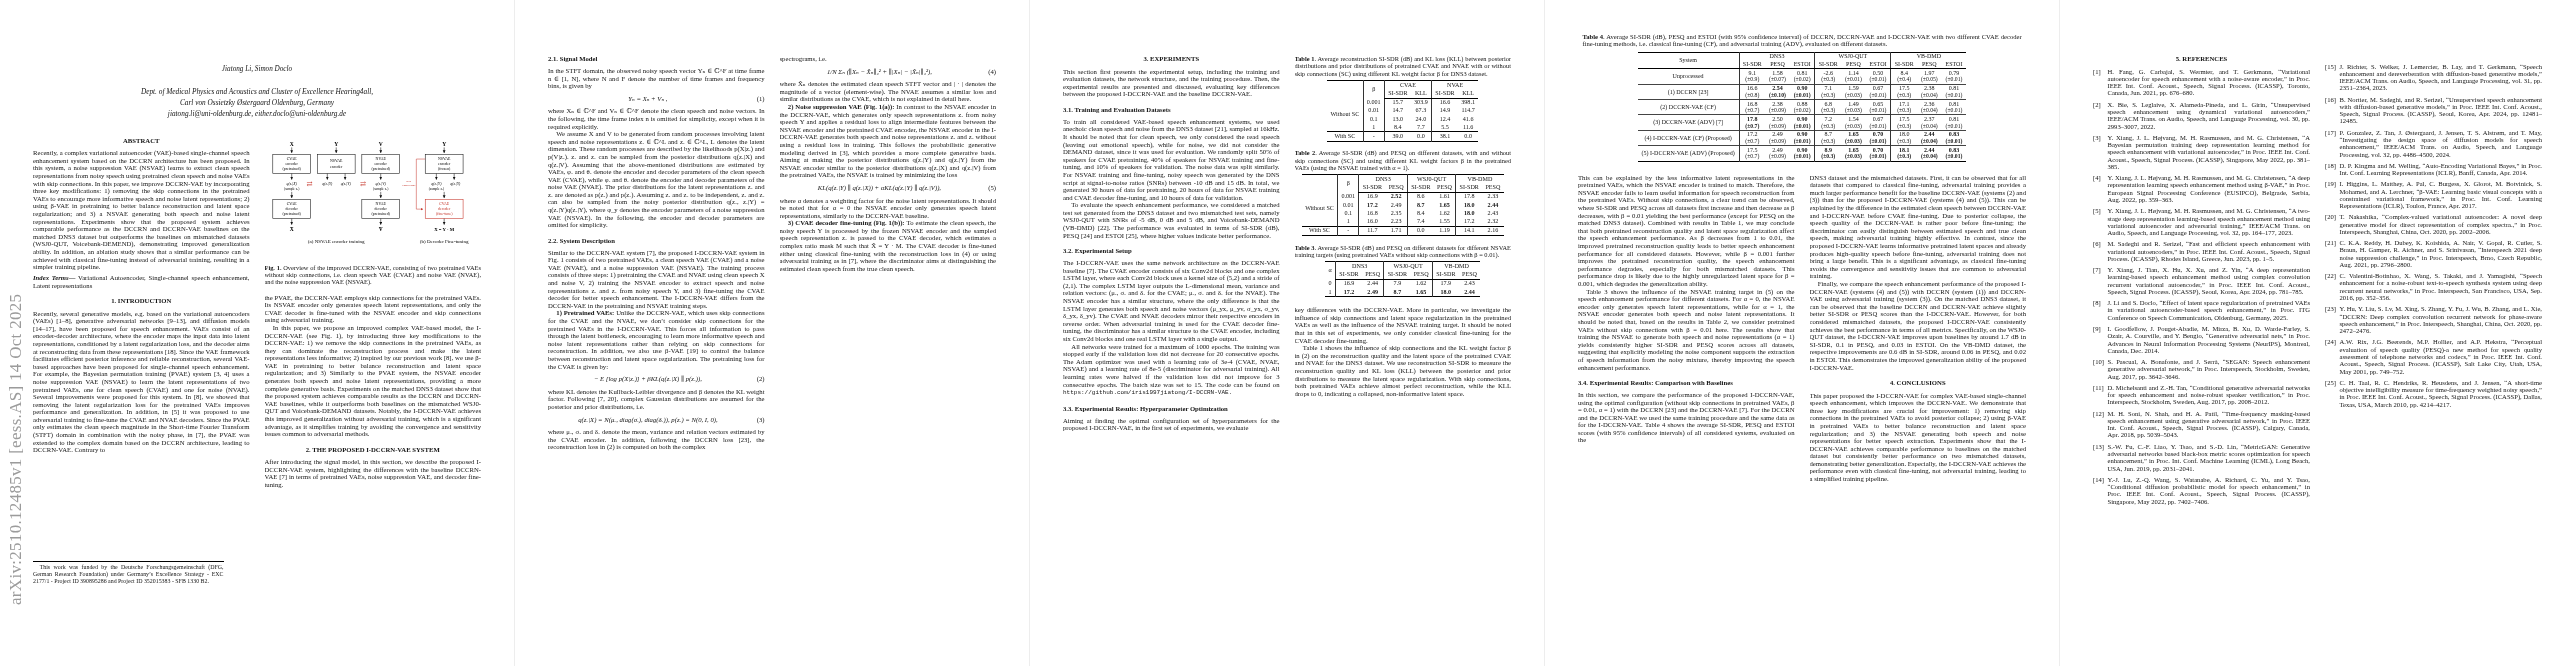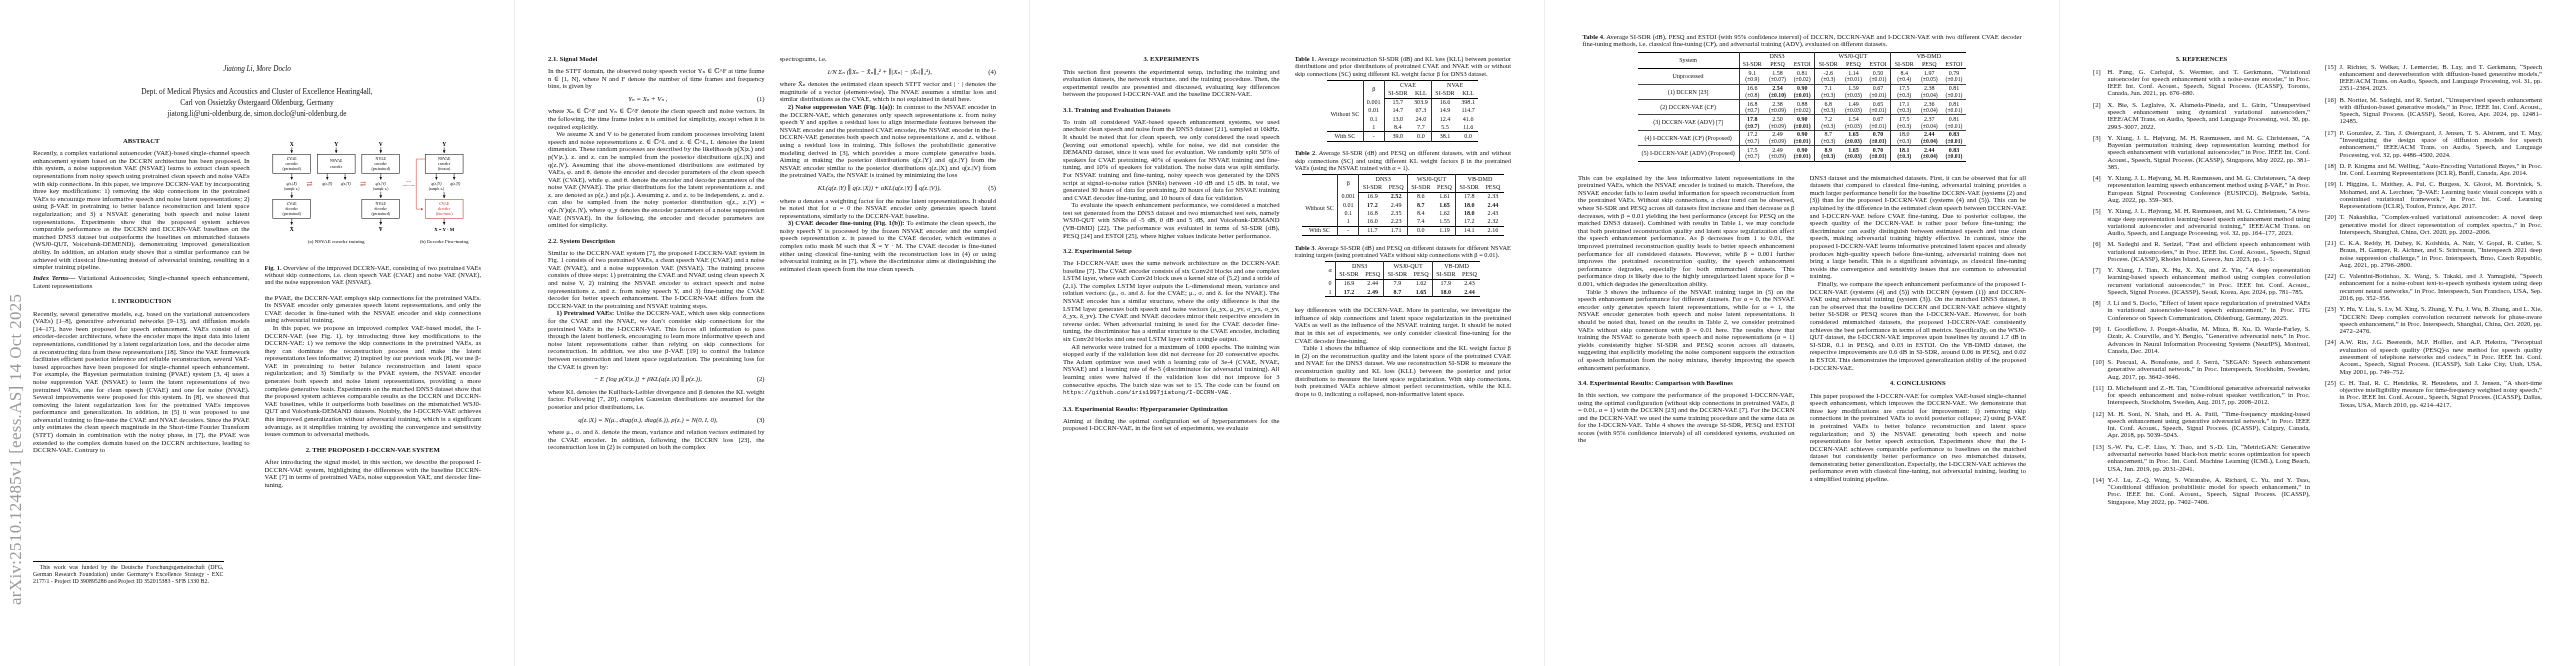--- a/index.html
+++ b/index.html
@@ -16,21 +16,21 @@
   .tallcol{height:606px;}
   .p1col{height:448px;display:flex;flex-direction:column;}
   .par{margin:0;}
   .par.ind{text-indent:8.3px;}
   .gap{margin-top:3.3px;}
   .hsec{font-weight:700;text-align:center;font-size:6.7px;margin:7.8px 0 5px 0;}
   .hsec.first{margin-top:0;}
   .hsub{font-weight:700;font-size:6.7px;margin:7.8px 0 4.4px 0;text-align:left;}
   .title{font-size:10.6px;font-weight:700;text-align:center;line-height:1.32;margin:0 5.6px;}
   .authors{font-size:7.2px;font-style:italic;text-align:center;margin-top:15.6px;}
-  .affil{font-size:7.3px;text-align:center;margin-top:14.5px;line-height:1.5;}
+  .affil{font-size:7.3px;text-align:center;margin-top:14.5px;line-height:1.5;font-style:italic;}
   .colsp1{margin-top:16.7px;}
   .footnote{margin-top:auto;font-size:5.9px;line-height:6.9px;border-top:0.4px solid #000;
             width:88%;padding-top:2.2px;text-indent:6.7px;}
   .idx{margin-top:3.3px;}
   .bi{font-style:italic;font-weight:700;}
   .eq{display:flex;align-items:center;margin:5px 0;font-size:6.7px;}
   .eq .ebody{flex:1;text-align:center;font-style:italic;}
   .eq .enum{width:16.7px;text-align:right;font-style:normal;}
   .mono{font-family:"Liberation Mono","DejaVu Sans Mono",monospace;font-size:6px;}
   
@@ -61,25 +61,25 @@
       white-space:nowrap;font-size:17px;color:#9b9b9b;letter-spacing:0.3px;}
 </style>
 </head>
 <body>
 
 <div class="strip">
 
   <div class="page">
     <div class="wm"><span>arXiv:2510.12485v1  [eess.AS]  14 Oct 2025</span></div>
     <div class="inner p1">
-      <div class="authors">Jiatong Li, More Doclo</div>
+      <div class="authors">Jiatong Li, Simon Doclo</div>
       <div class="affil">
         <div>Dept. of Medical Physics and Acoustics and Cluster of Excellence Hearing4all,</div>
         <div>Carl von Ossietzky Østergaard Oldenburg, Germany</div>
-        <div>jiatong.li@uni-oldenburg.de, simon.doclo@uni-oldenburg.de</div>
+        <div>jiatong.li@uni-oldenburg.de, either.doclo@uni-oldenburg.de</div>
       </div>
       <div class="cols colsp1">
         <div class="col p1col">
           <div class="hsec first">ABSTRACT</div>
           <p class="par">Recently, a complex variational autoencoder (VAE)-based single-channel speech enhancement system based on the DCCRN architecture has been proposed. In this system, a noise suppression VAE (NSVAE) learns to extract clean speech representations from noisy speech using pretrained clean speech and noise VAEs with skip connections. In this paper, we improve DCCRN-VAE by incorporating three key modifications: 1) removing the skip connections in the pretrained VAEs to encourage more informative speech and noise latent representations; 2) using β-VAE in pretraining to better balance reconstruction and latent space regularization; and 3) a NSVAE generating both speech and noise latent representations. Experiments show that the proposed system achieves comparable performance as the DCCRN and DCCRN-VAE baselines on the matched DNS3 dataset but outperforms the baselines on mismatched datasets (WSJ0-QUT, Voicebank-DEMEND), demonstrating improved generalization ability. In addition, an ablation study shows that a similar performance can be achieved with classical fine-tuning instead of adversarial training, resulting in a simpler training pipeline.</p>
           <p class="par idx"><b class="bi">Index Terms—</b><span> Variational Autoencoder, Single-channel speech enhancement, Latent representations</span></p>
           <div class="hsec">1. INTRODUCTION</div>
           <p class="par">Recently, several generative models, e.g. based on the variational autoencoders (VAEs) [1–8], generative adversarial networks [9–13], and diffusion models [14–17], have been proposed for speech enhancement. VAEs consist of an encoder-decoder architecture, where the encoder maps the input data into latent representations, conditioned by a latent regularization loss, and the decoder aims at reconstructing data from these representations [18]. Since the VAE framework facilitates efficient posterior inference and reliable reconstruction, several VAE-based approaches have been proposed for single-channel speech enhancement. For example, the Bayesian permutation training (PVAE) system [3, 4] uses a noise suppression VAE (NSVAE) to learn the latent representations of two pretrained VAEs, one for clean speech (CVAE) and one for noise (NVAE). Several improvements were proposed for this system. In [8], we showed that removing the latent regularization loss for the pretrained VAEs improves performance and generalization. In addition, in [5] it was proposed to use adversarial training to fine-tune the CVAE and NVAE decoders. Since the PVAE only estimates the clean speech magnitude in the Short-time Fourier Transform (STFT) domain in combination with the noisy phase, in [7], the PVAE was extended to the complex domain based on the DCCRN architecture, leading to DCCRN-VAE. Contrary to</p>
           <div class="footnote"><span>This work was funded by the Deutsche Forschungsgemeinschaft (DFG, German Research Foundation) under Germany’s Excellence Strategy - EXC 2177/1 - Project ID 390895286 and Project ID 352015383 - SFB 1330 B2.</span></div>
         </div>

